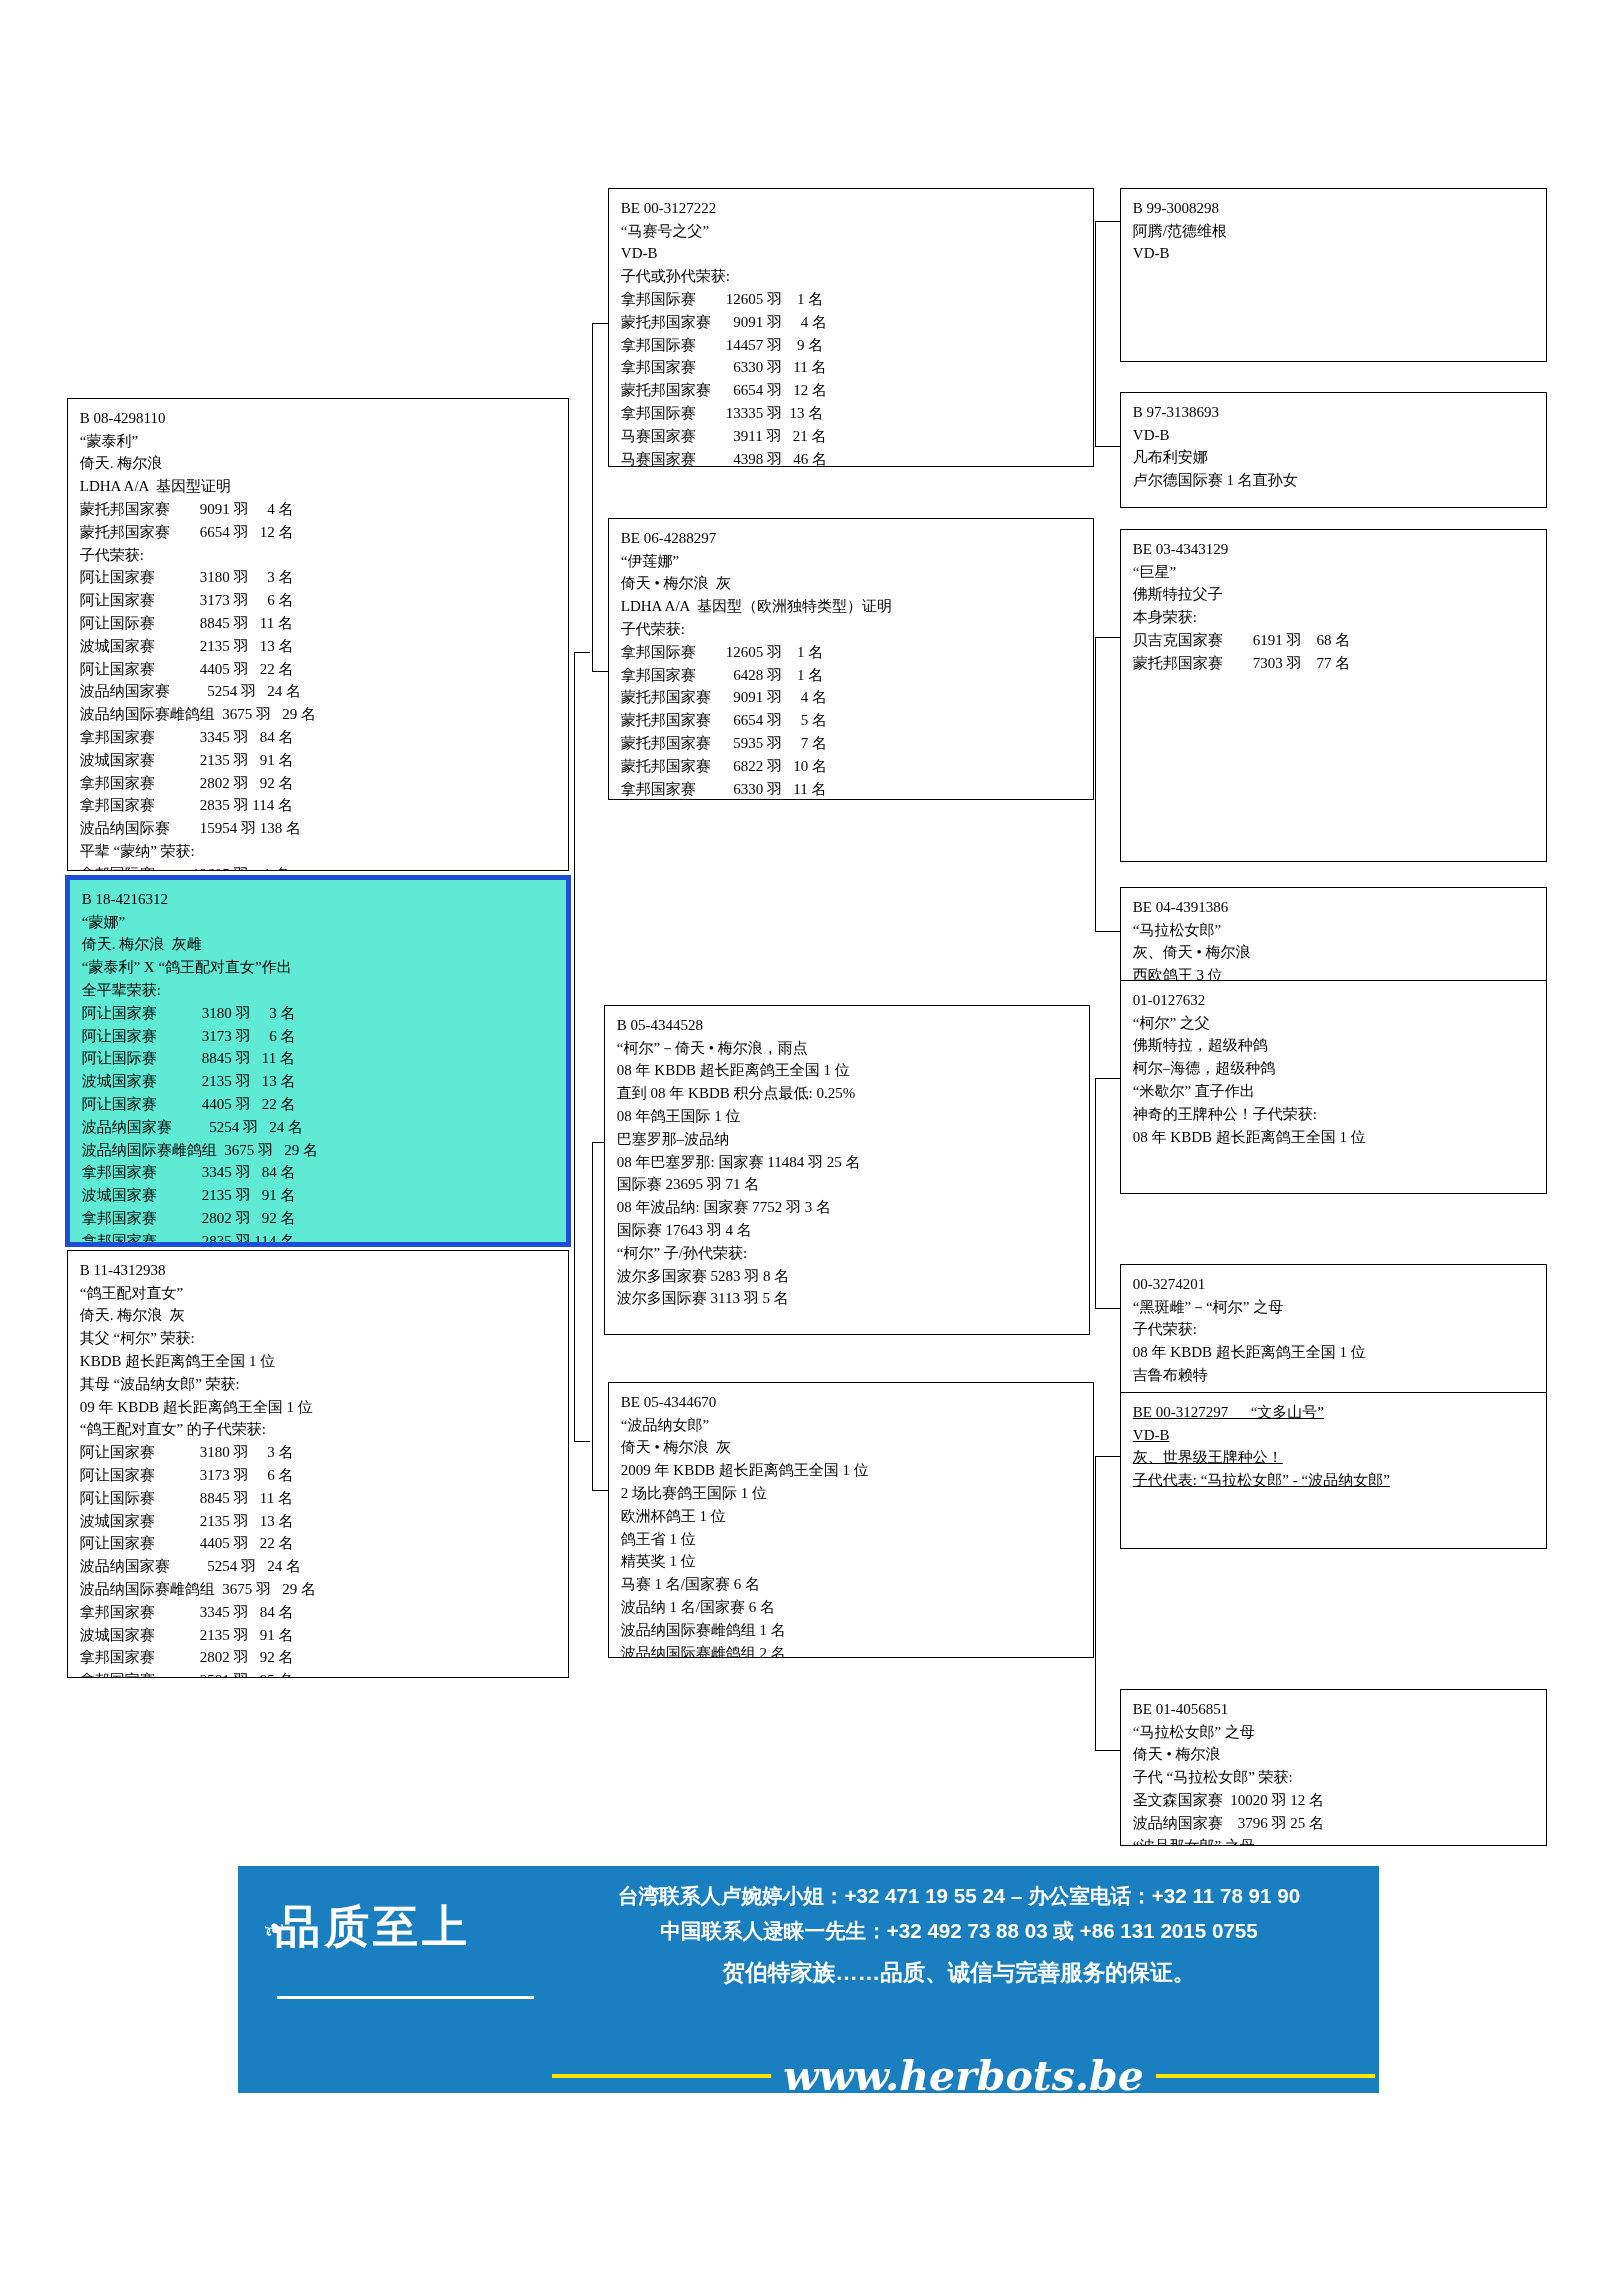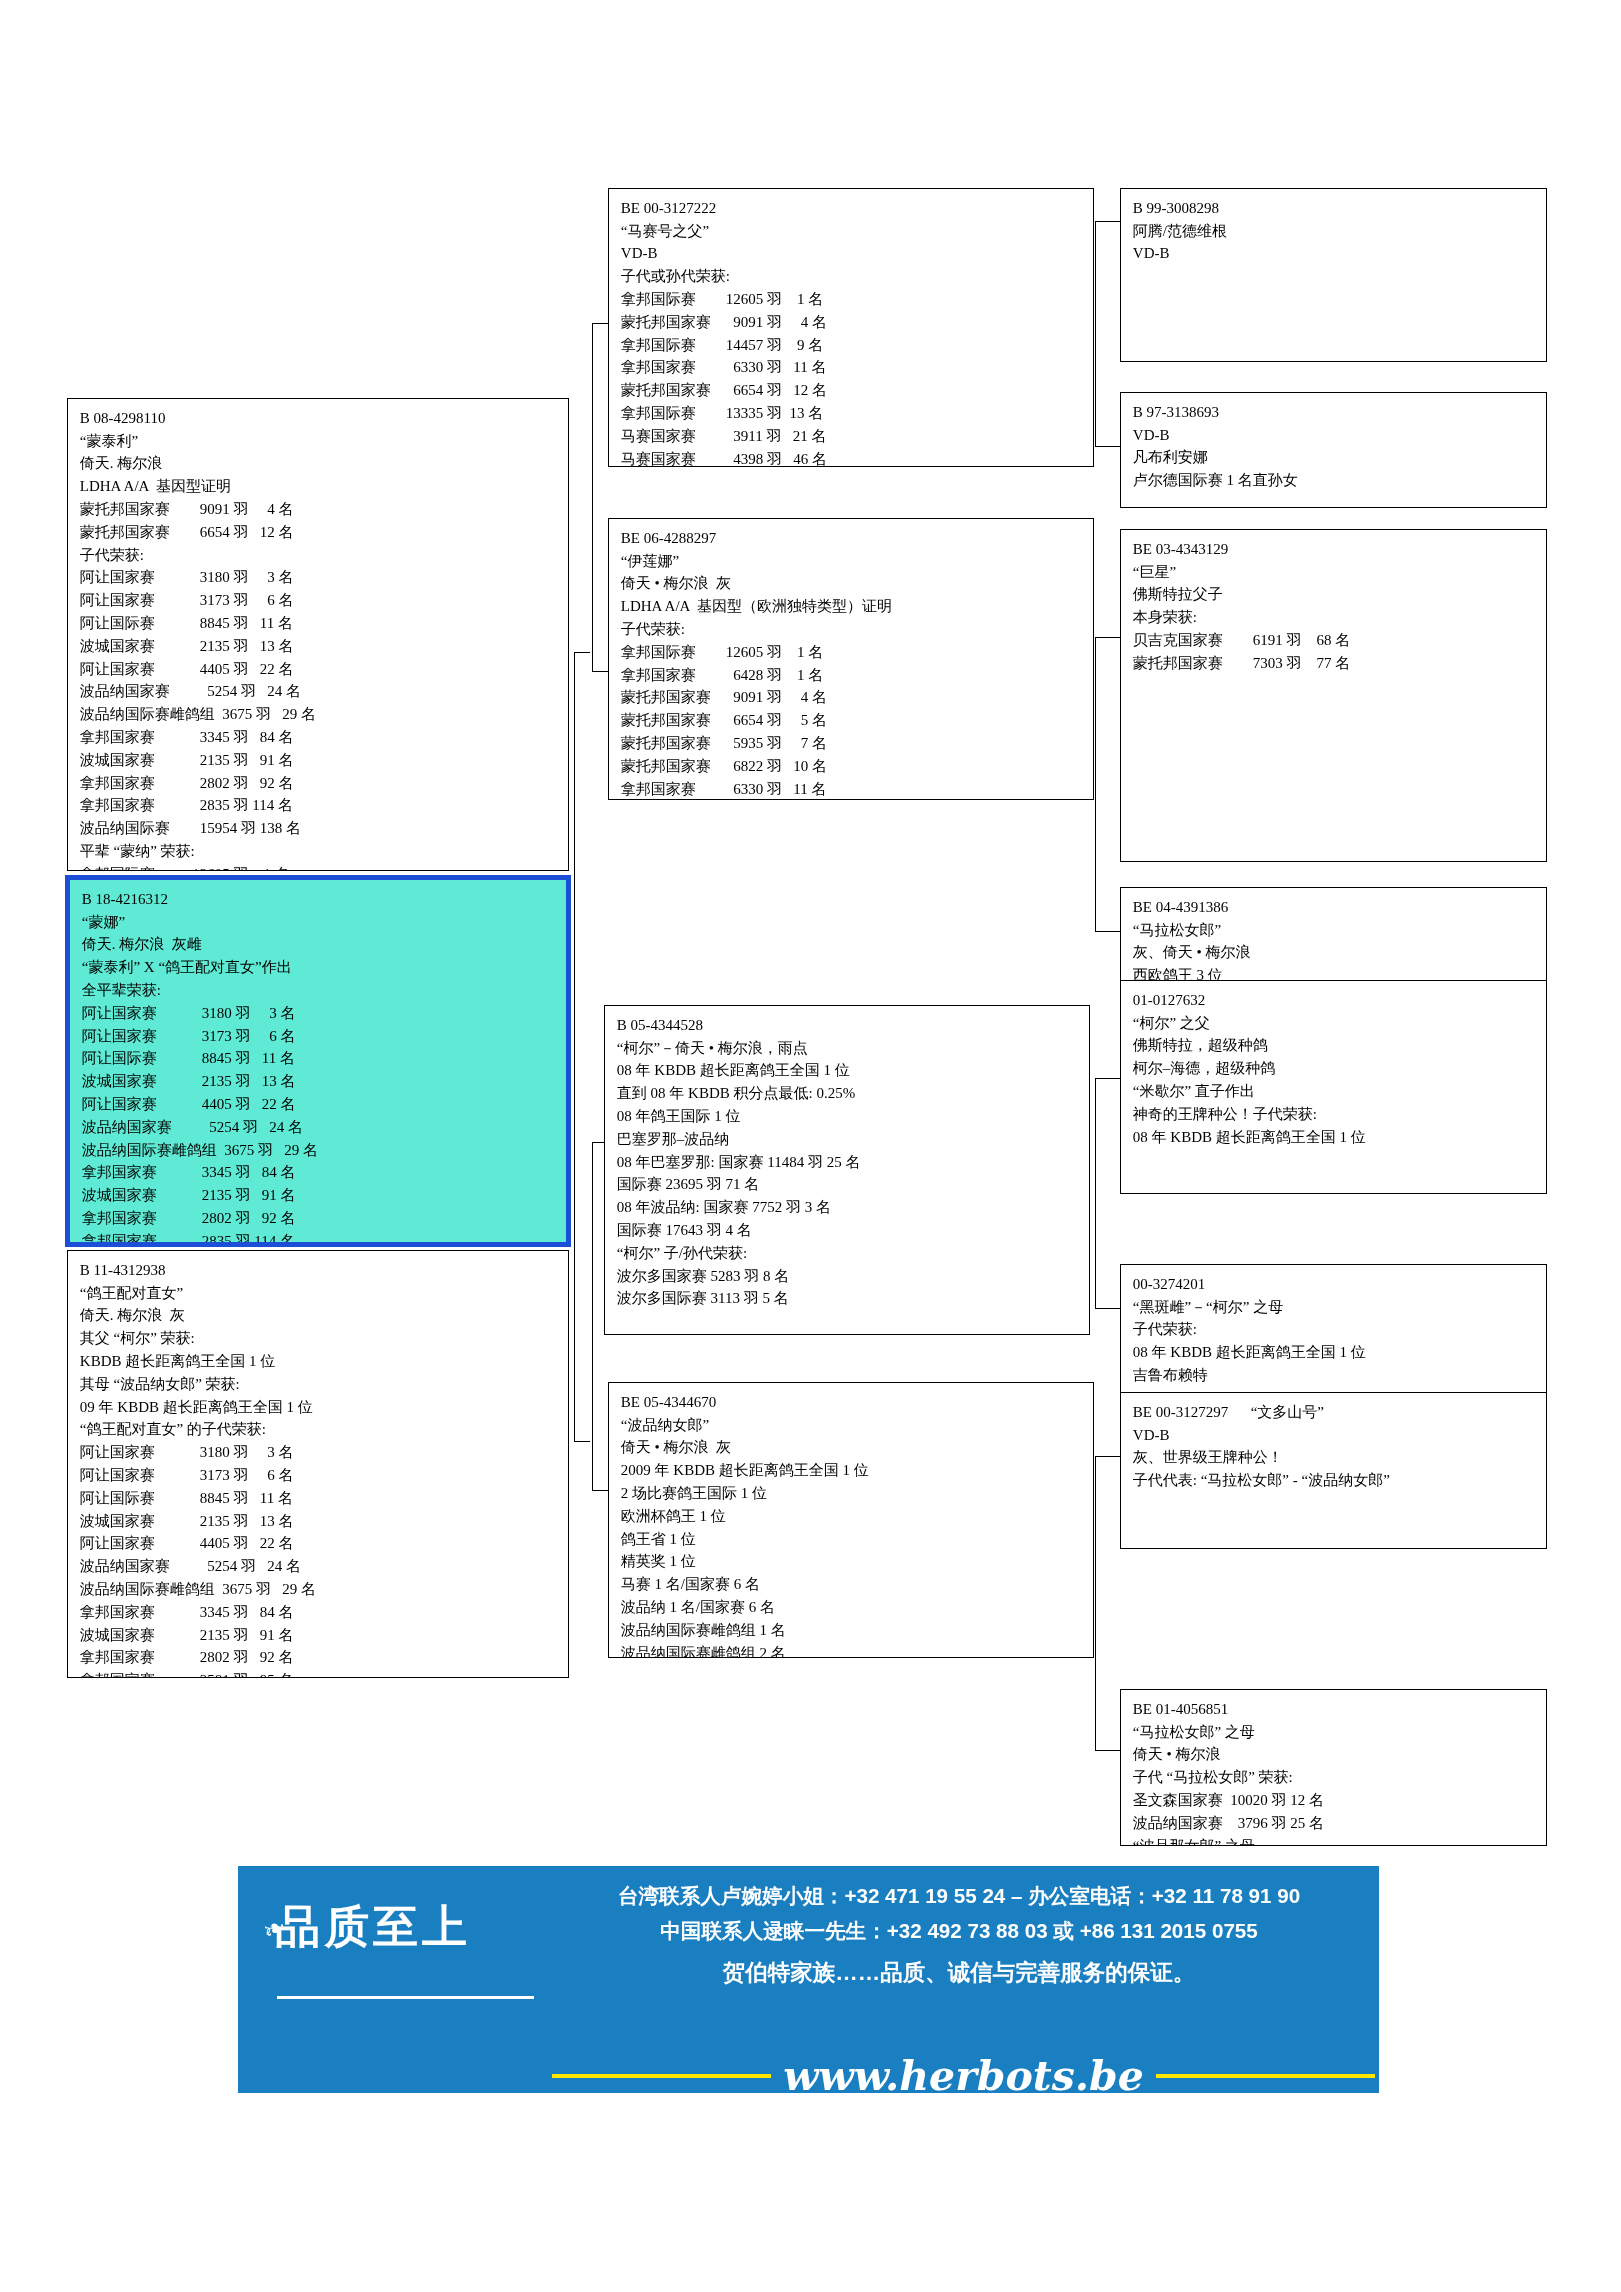--- a/index.html
+++ b/index.html
@@ -205,21 +205,21 @@
 “米歇尔” 直子作出
 神奇的王牌种公！子代荣获:
 08 年 KBDB 超长距离鸽王全国 1 位</div>
 
   <div class="box" style="left:1120px; top:1264px; width:427px; height:169px;">00-3274201
 “黑斑雌”－“柯尔” 之母
 子代荣获:
 08 年 KBDB 超长距离鸽王全国 1 位
 吉鲁布赖特</div>
 
-  <div class="box" style="left:1120px; top:1392px; width:427px; height:157px;">BE 00-3127297      “文多山号”
+  <div class="box" style="left:1120px; top:1392px; width:427px; height:157px;text-decoration:underline;">BE 00-3127297      “文多山号”
 VD-B
 灰、世界级王牌种公！
 子代代表: “马拉松女郎” - “波品纳女郎”</div>
 
   <div class="box" style="left:1120px; top:1678px; width:427px; height:157px;margin-top:11px;">BE 01-4056851
 “马拉松女郎” 之母
 倚天 • 梅尔浪
 子代 “马拉松女郎” 荣获:
 圣文森国家赛  10020 羽 12 名
 波品纳国家赛    3796 羽 25 名

